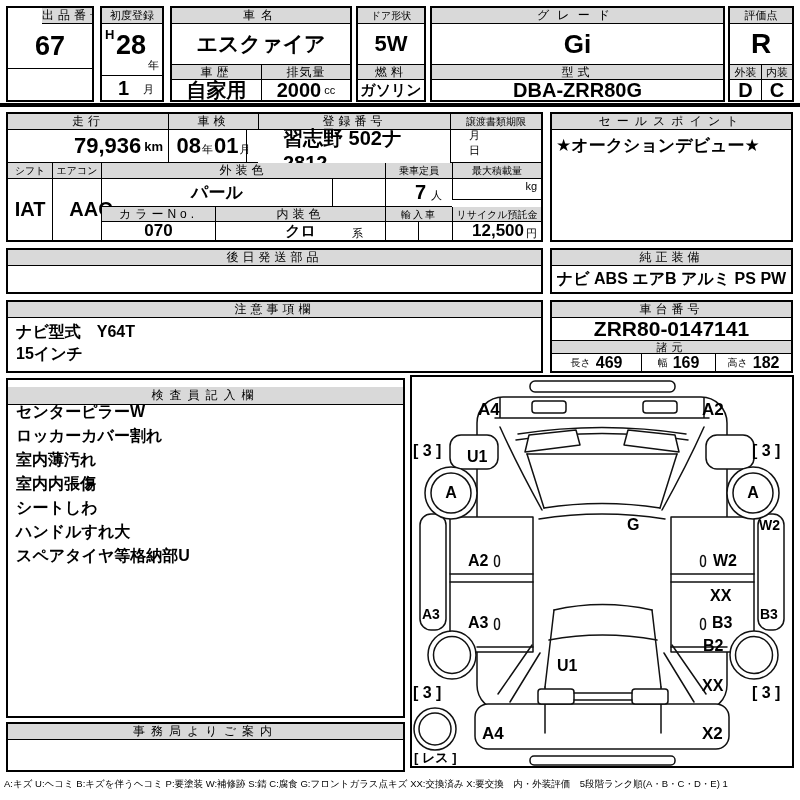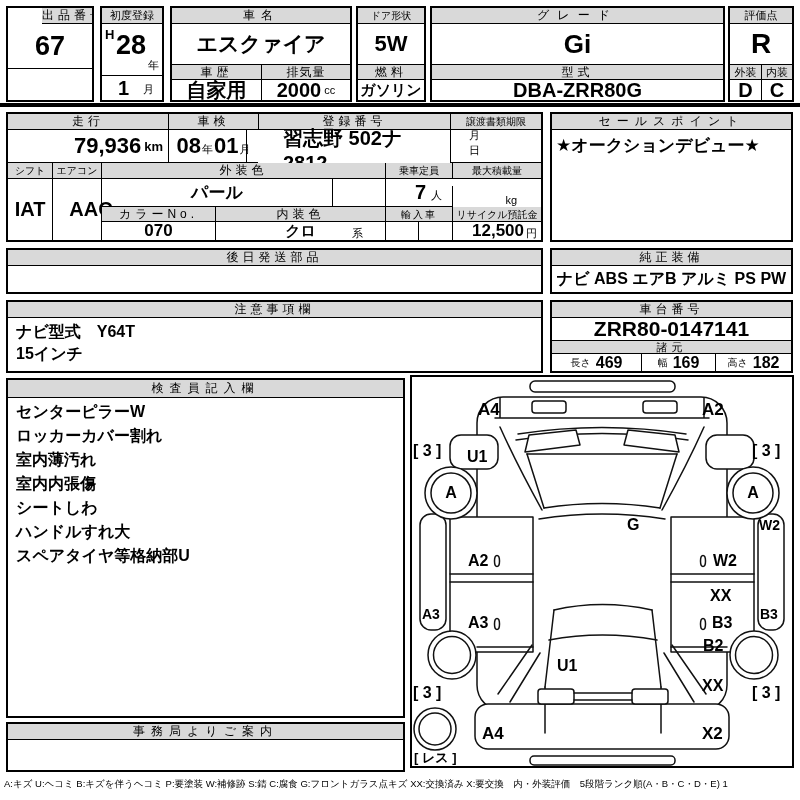--- a/index.html
+++ b/index.html
@@ -118,21 +118,21 @@
     <div class="cell hdr f10 bl" style="left:444px;top:49px;width:89px;height:16px;">最大積載量</div>
 
     <div class="cell ctr b f20" style="left:0;top:65px;width:44px;height:61px;">IAT</div>
     <div class="cell ctr b f20 bl" style="left:44px;top:65px;width:49px;height:61px;padding-left:28px;">AAC</div>
     <div class="cell ctr b f17 bl bb" style="left:93px;top:65px;width:231px;height:28px;">パール</div>
     <div class="cell bl bb" style="left:324px;top:65px;width:53px;height:28px;"></div>
     <div class="cell rt bl bb" style="left:377px;top:65px;width:67px;height:28px;padding-right:10px;">
       <span class="b f20">7</span>
       <span class="f11" style="margin-left:5px;margin-top:6px;">人</span>
     </div>
-    <div class="cell rt f11 bl bb" style="left:444px;top:72px;width:89px;height:28px;padding-right:24px;">kg</div>
+    <div class="cell rt f11 bl bb" style="left:444px;top:58px;width:89px;height:28px;padding-right:4px;">kg</div>
 
     <div class="cell hdr ls4 bl" style="left:93px;top:93px;width:114px;height:15px;">カラーNo.</div>
     <div class="cell hdr ls4 bl" style="left:207px;top:93px;width:170px;height:15px;">内装色</div>
     <div class="cell hdr f10 bl" style="left:377px;top:93px;width:67px;height:15px;letter-spacing:2px;">輸入車</div>
     <div class="cell hdr f10 bl" style="left:444px;top:93px;width:89px;height:15px;">リサイクル預託金</div>
 
     <div class="cell ctr b f17 bl" style="left:93px;top:108px;width:114px;height:18px;">070</div>
     <div class="cell ctr bl" style="left:207px;top:108px;width:170px;height:18px;">
       <span class="b f15">クロ</span>
       <span class="abs f11" style="right:22px;top:4px;">系</span>
@@ -176,21 +176,21 @@
       <span class="f10">幅</span>
       <span class="b f16" style="margin-left:5px;">169</span>
     </div>
     <div class="cell ctr bl" style="left:163px;top:52px;width:76px;height:17px;">
       <span class="f10">高さ</span>
       <span class="b f16" style="margin-left:5px;">182</span>
     </div>
   </div>
 
   <div class="box" style="left:6px;top:378px;width:399px;height:340px;">
-    <div class="hdr ls6" style="height:17px;line-height:16px;">検査員記入欄</div>
+    <div class="hdr ls6" style="height:17px;line-height:16px;margin-top:7px;">検査員記入欄</div>
     <div class="cell" style="left:8px;top:20px;width:380px;">
       <div class="insp-line">センターピラーW</div>
       <div class="insp-line">ロッカーカバー割れ</div>
       <div class="insp-line">室内薄汚れ</div>
       <div class="insp-line">室内内張傷</div>
       <div class="insp-line">シートしわ</div>
       <div class="insp-line">ハンドルすれ大</div>
       <div class="insp-line">スペアタイヤ等格納部U</div>
     </div>
   </div>

